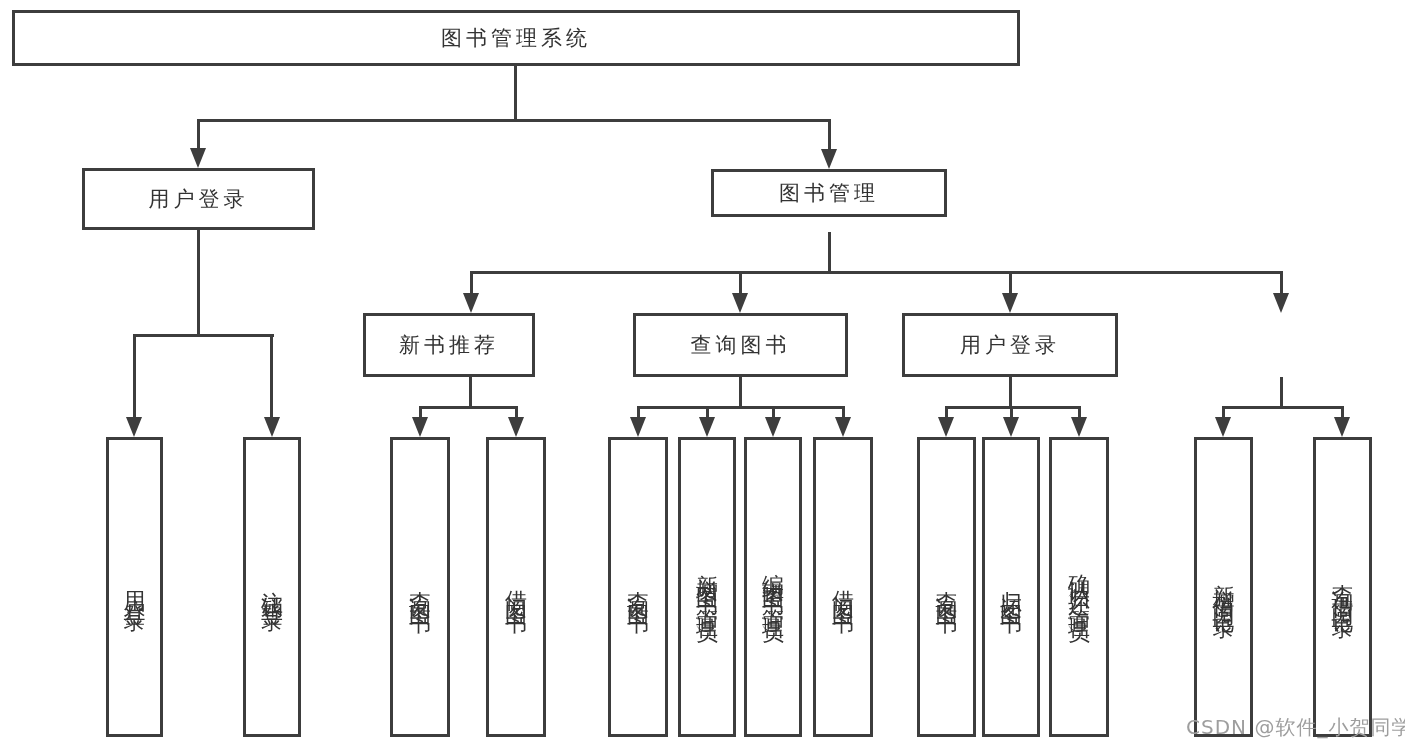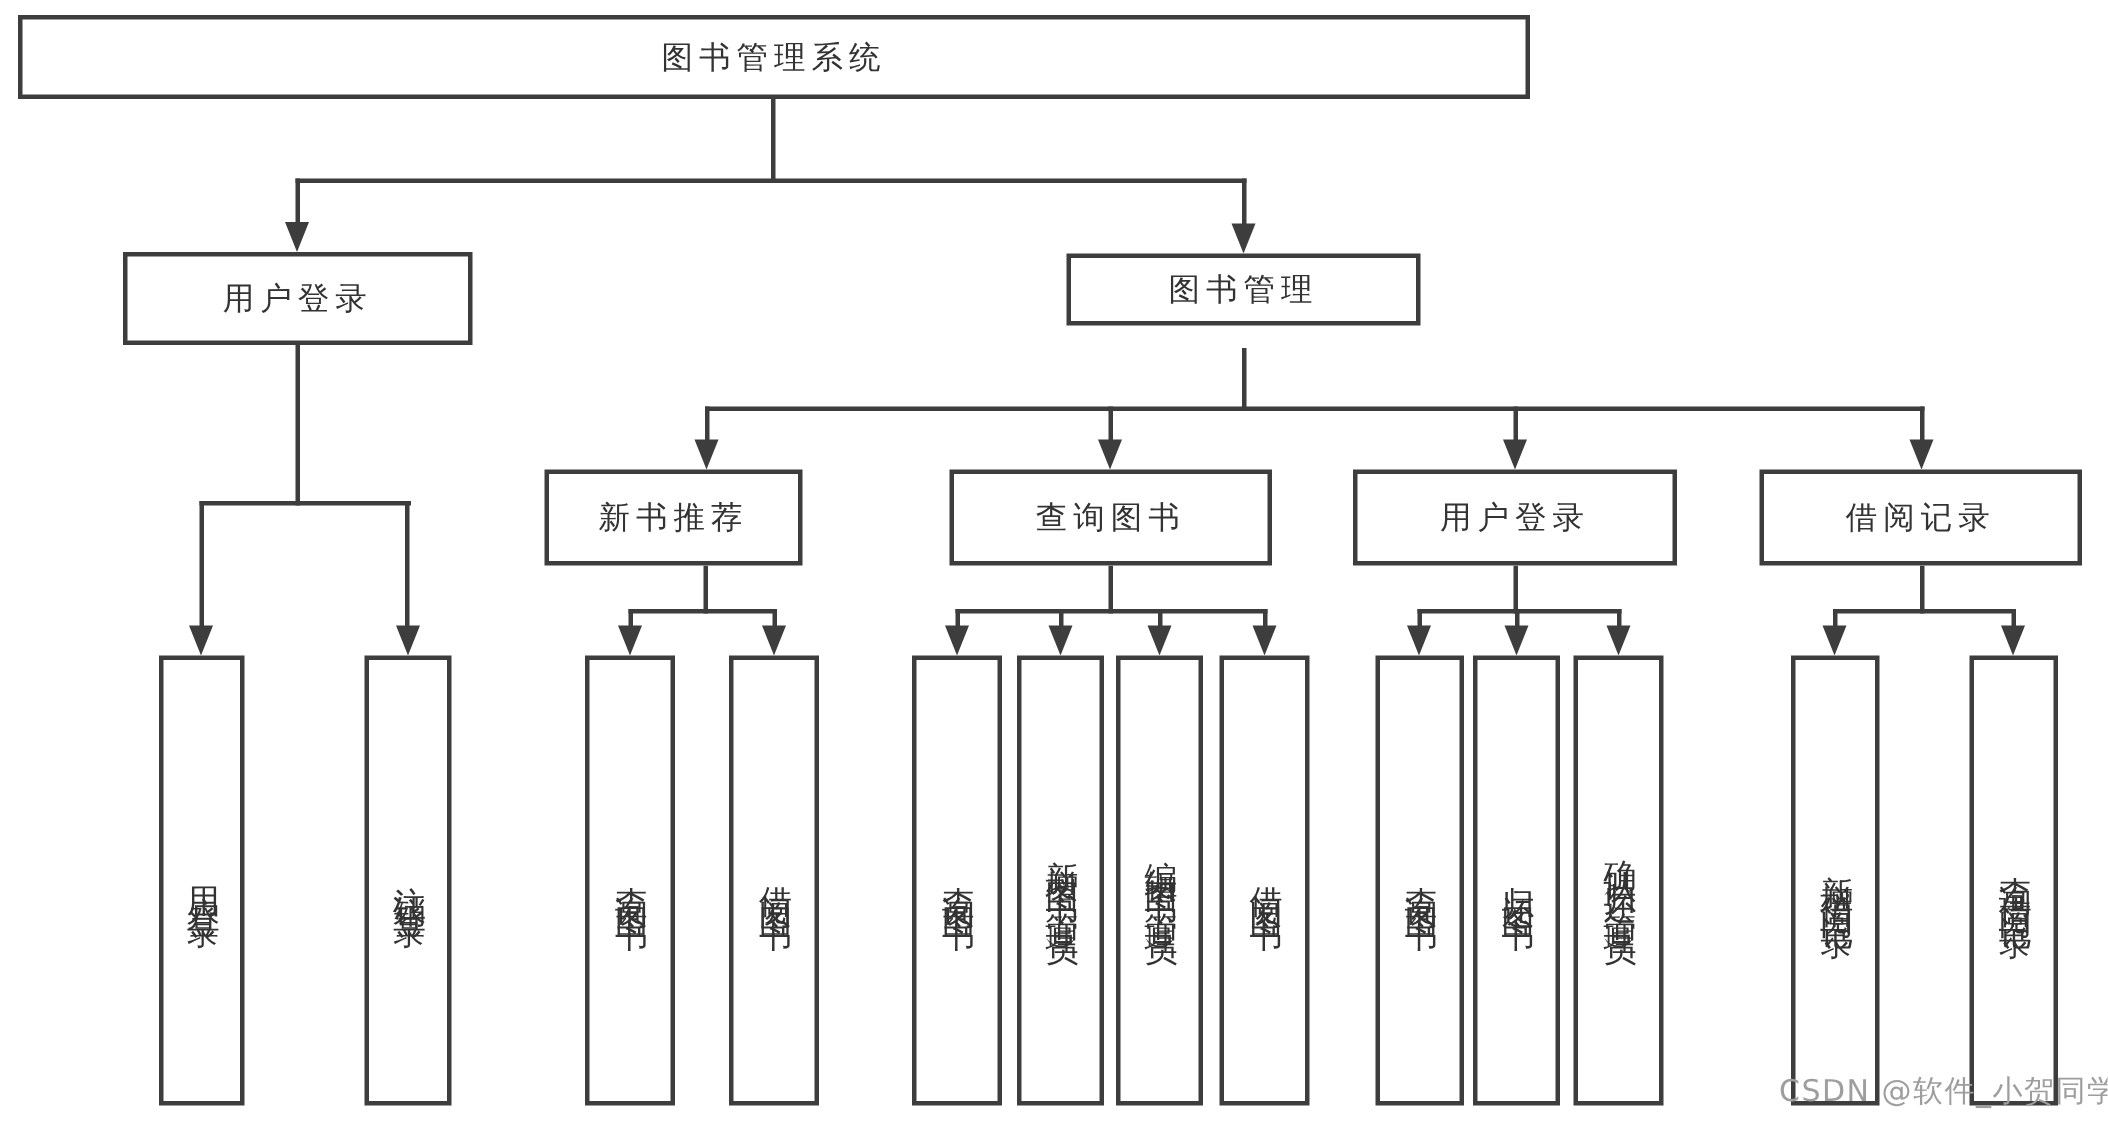--- a/index.html
+++ b/index.html
@@ -150,23 +150,20 @@
 
   <div class="hbox" style="left:363px;top:313px;width:172px;height:64px">
     <span>新书推荐</span>
   </div>
   <div class="hbox" style="left:633px;top:313px;width:215px;height:64px">
     <span>查询图书</span>
   </div>
   <div class="hbox" style="left:902px;top:313px;width:216px;height:64px">
     <span>用户登录</span>
   </div>
-  <div class="hbox" style="left:1173px;top:313px;width:215px;height:64px">
-    <span>借阅记录</span>
-  </div>
 
   <div class="leaf" style="left:106px;width:57px">
     <span>用户登录</span>
   </div>
   <div class="leaf" style="left:243px;width:58px">
     <span>注销登录</span>
   </div>
   <div class="leaf" style="left:390px;width:60px">
     <span>查询图书</span>
   </div>

